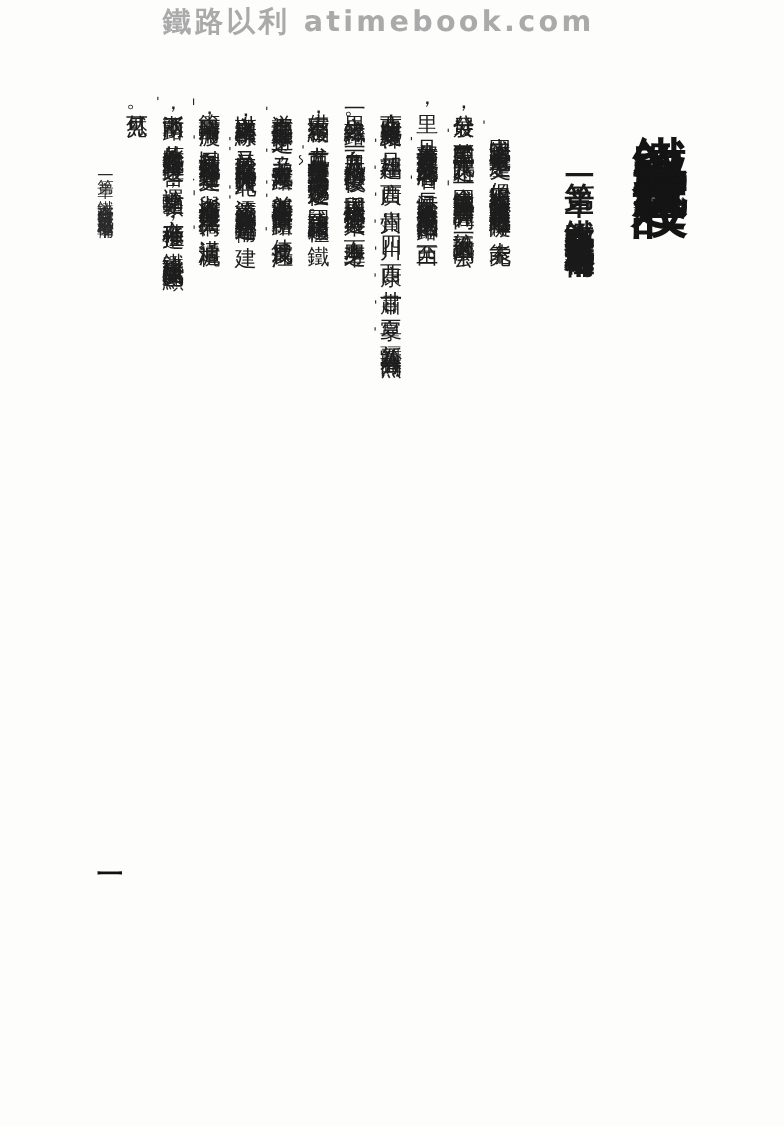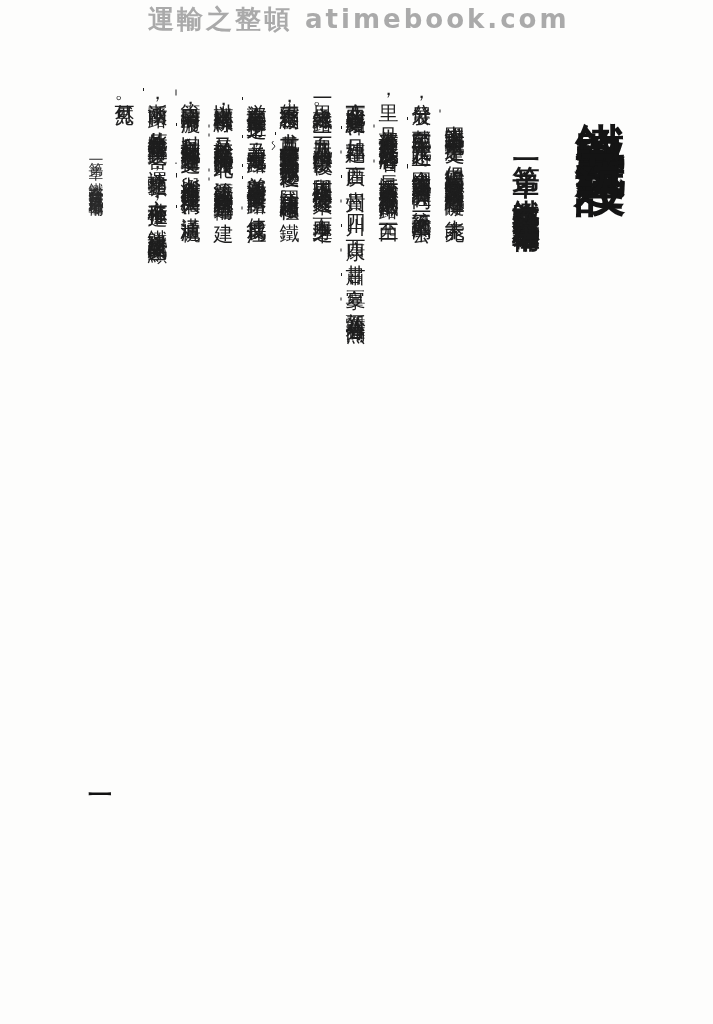--- a/index.html
+++ b/index.html
@@ -83,21 +83,21 @@
     left: 84px;
     top: 782px;
     font-size: 24px;
     font-weight: bold;
     color: #111;
   }
 </style>
 </head>
 <body>
 
-<div class="abs watermark">運輸之整頓 atimebook.com</div>
+<div class="abs watermark">鐵路以利 atimebook.com</div>
 
 <div class="abs vert book-title">鐵路與抗戰及建設</div>
 
 <div class="abs vert chapter-heading">第一章　鐵路在全面抗戰以前之積極準備</div>
 
 <div class="abs vert body-text">
     <div class="col"><span>　</span><span class="pn">中國</span><span>鐵路雖有六七十年之歷史，但始終因過去蒙受外交政治經濟內戰之種種障礙，未能充</span></div>
     <div class="col"><span>分發展，截至</span><span class="pn">民國</span><span>二十年九一八之時止，全國鐵路連同</span><span class="pn">東三省</span><span>計算在內，統計不過一萬四千公</span></div>
     <div class="col"><span>里，且大部分佈在東北及</span><span class="pn">長江</span><span>以北及沿海各省，</span><span class="pn">長江</span><span>以南各省祇有不成系統之局部鐵路，至西</span></div>
     <div class="col"><span>南西北各省路綫更稀，且如</span><span class="pn">福建</span><span>、</span><span class="pn">廣西</span><span>、</span><span class="pn">貴州</span><span>、</span><span class="pn">四川</span><span>、</span><span class="pn">西康</span><span>、</span><span class="pn">甘肅</span><span>、</span><span class="pn">寧夏</span><span>、</span><span class="pn">新疆</span><span>等八省分尙無</span></div>

